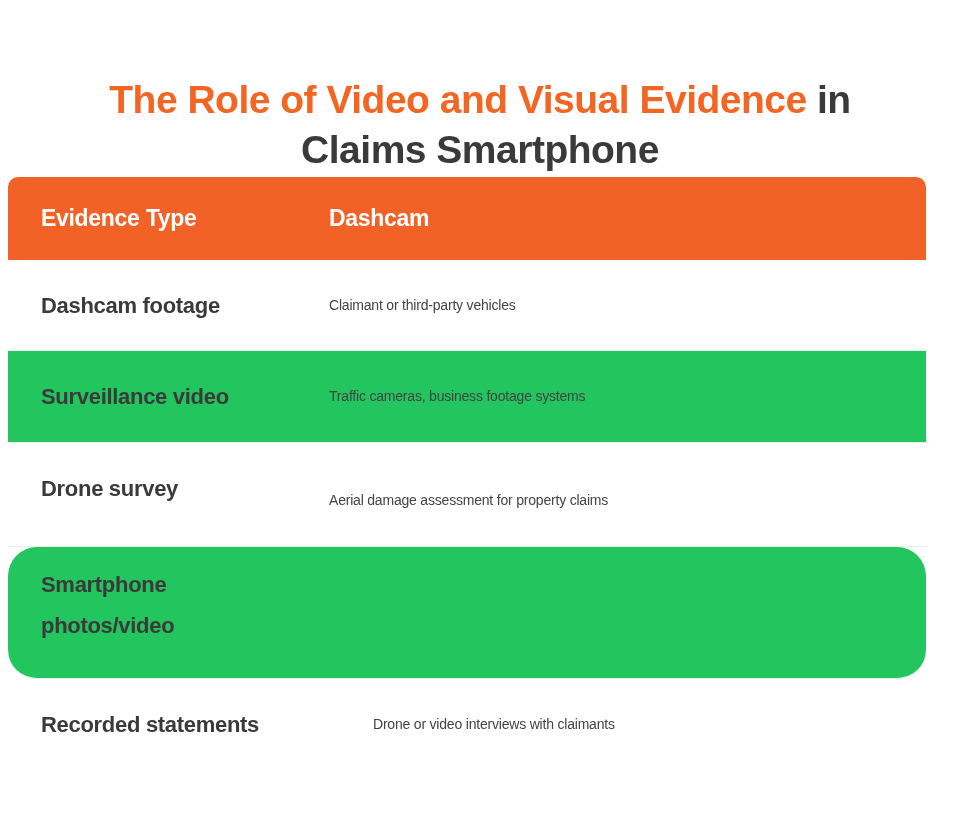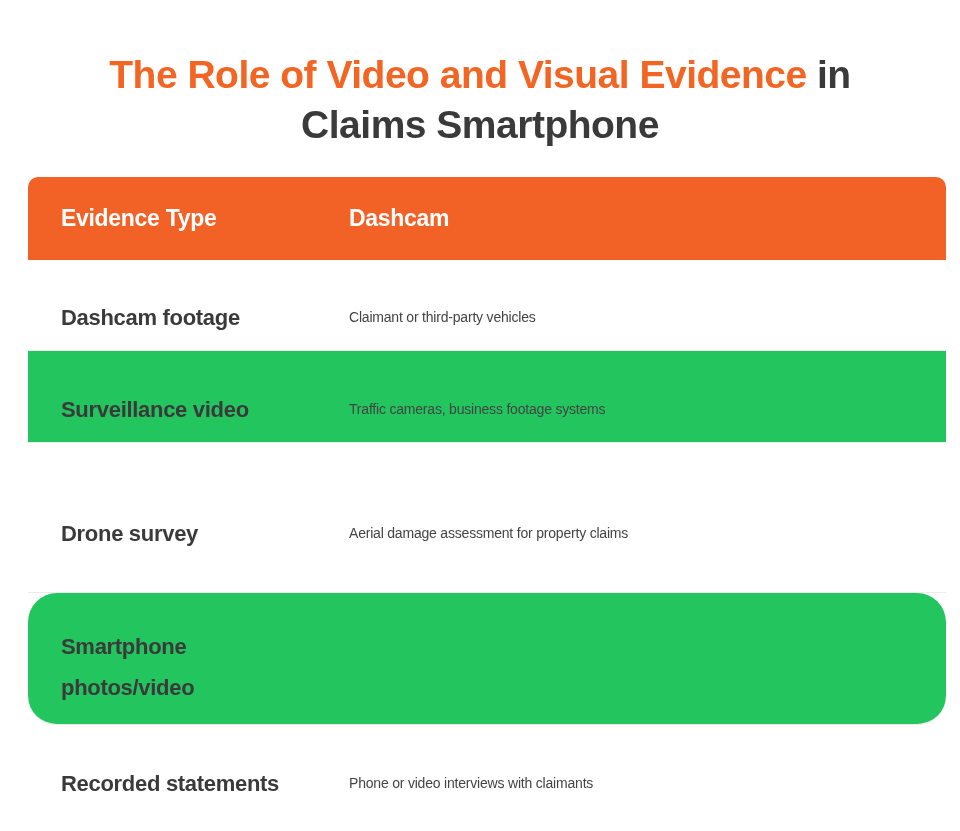--- a/index.html
+++ b/index.html
@@ -1,37 +1,37 @@
 <!DOCTYPE html>
 <html><head>
   <meta charset="utf-8">
   <style>
     html, body { margin: 0; padding: 0; background: #ffffff; }
     body { width: 960px; height: 831px; position: relative; overflow: hidden; font-family: "Liberation Sans", sans-serif; }
     .title {
-      position: absolute; left: 0; top: 24px; width: 960px;
+      position: absolute; left: 0; top: 49px; width: 960px;
       text-align: center; font-weight: 700; font-size: 39px; line-height: 50px;
       color: #3a3a3a; letter-spacing: -0.5px;
     }
     .title .accent { color: #f26522; }
     .table {
-      position: absolute; left: 28px; top: 177px; width: 918px;
+      position: absolute; left: 8px; top: 177px; width: 918px;
     }
     .thead {
       height: 83px; background: #f26125; border-radius: 10px 10px 0 0;
       display: flex; align-items: flex-start;
     }
     .th {
       color: #ffffff; font-weight: 700; font-size: 23px; line-height: 30px;
       padding-top: 26px; letter-spacing: -0.3px;
     }
     .col1 { width: 321px; padding-left: 33px; box-sizing: border-box; }
     .col2 { flex: 1; }
     .row {
-      display: flex; align-items: center; box-sizing: border-box;
+      display: flex; align-items: flex-start; box-sizing: border-box;
       border-bottom: 1px solid #ececec;
     }
     .row.alt { background: #22c55e; }
     .td1 {
       font-weight: 700; font-size: 22px; line-height: 41px; color: #3a3a3a;
       letter-spacing: -0.3px;
     }
     .td2 {
       font-size: 14px; line-height: 41px; color: #444444; letter-spacing: -0.2px;
       padding-right: 40px; box-sizing: border-box;
@@ -54,26 +54,26 @@
   <div class="row" style="height:91px;padding-top:25px;">
     <div class="td1 col1">Dashcam footage</div>
     <div class="td2 col2">Claimant or third-party vehicles</div>
   </div>
 
   <div class="row alt" style="height:92px;padding-top:25px;">
     <div class="td1 col1">Surveillance video</div>
     <div class="td2 col2">Traffic cameras, business footage systems</div>
   </div>
 
-  <div class="row" style="height:150px;padding-top:32px;">
+  <div class="row" style="height:104px;padding-top:25px;">
     <div class="td1 col1">Drone survey</div>
-    <div class="td2 col2" style="width:420px;flex:none;">Aerial damage assessment for property claims</div>
+    <div class="td2 col2" style="width:420px;flex:none;margin-top:12px;">Aerial damage assessment for property claims</div>
   </div>
 
   <div class="row alt" style="height:132px;padding-top:17px;border-radius:29px;">
     <div class="td1 col1" style="padding-right:110px;">Smartphone photos/video</div>
   </div>
 
-  <div class="row" style="height:92px;padding-top:25px;border-bottom:none;">
+  <div class="row" style="height:92px;padding-top:25px;border-bottom:none;gap:44px;">
     <div class="td1 col1">Recorded statements</div>
-    <div class="td2 col2">Phone or video interviews with claimants</div>
+    <div class="td2 col2">Drone or video interviews with claimants</div>
   </div>
 </div>
 
 </body></html>

